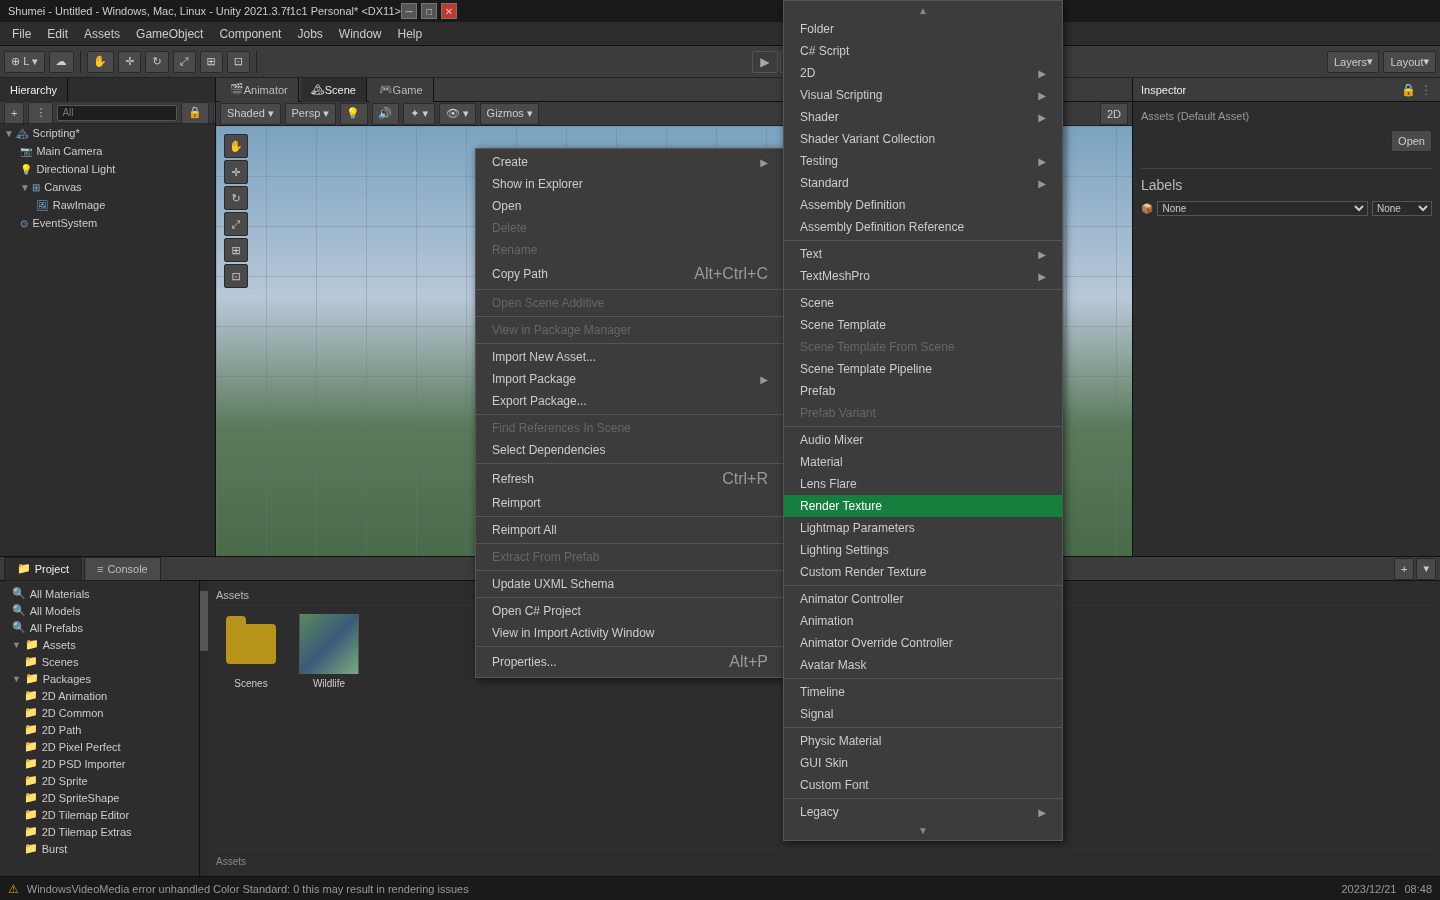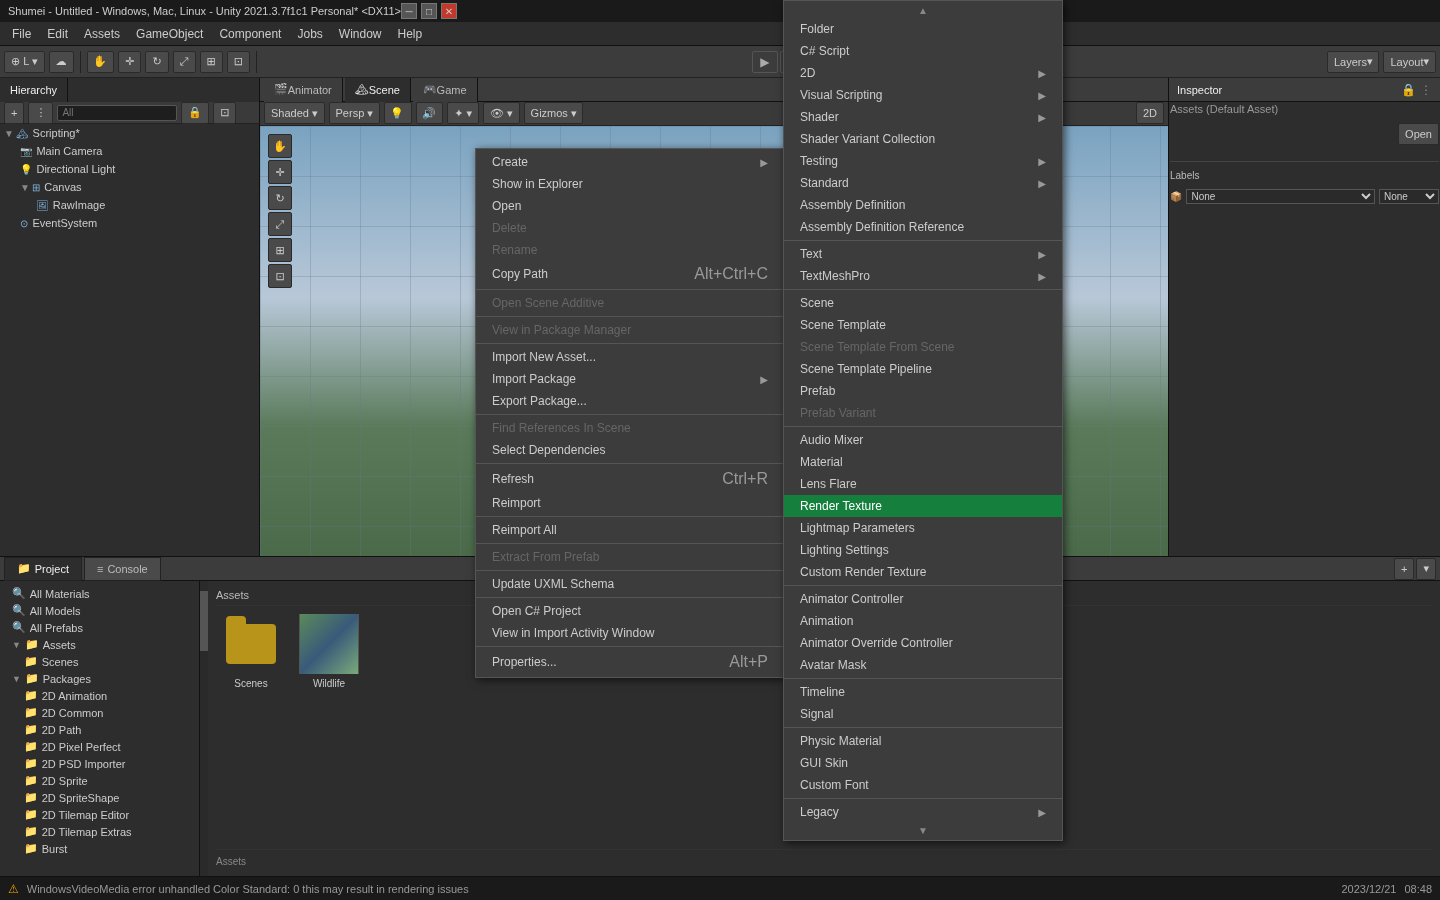--- a/index.html
+++ b/index.html
@@ -87,21 +87,21 @@
       background: #3c3c3c;
       border: 1px solid #555;
       color: #aaa;
       width: 26px; height: 22px;
       display: flex; align-items: center; justify-content: center;
       cursor: pointer; border-radius: 2px; font-size: 12px;
     }
 
     
     .left-panel {
-      width: 260px;
+      width: 216px;
       background: #2d2d2d;
       border-right: 1px solid #111;
       display: flex;
       flex-direction: column;
       overflow: hidden;
     }
     .panel-tabs {
       display: flex;
       gap: 0;
     }
@@ -158,21 +158,21 @@
       height: 24px;
       display: flex; align-items: center;
       border-bottom: 1px solid #111;
       padding: 0 4px;
       gap: 2px;
     }
 
     .scene-toolbar {
       background: #3a3a3a;
       height: 24px;
-      display: flex; align-items: flex-start;
+      display: flex; align-items: center;
       padding: 0 4px;
       border-bottom: 1px solid #222;
       gap: 4px;
     }
     .scene-view {
       flex: 1;
       background: linear-gradient(180deg, #7aa3c0 0%, #b8c8d8 40%, #5a7a5a 70%, #4a6a4a 100%);
       position: relative;
       overflow: hidden;
     }
@@ -290,30 +290,30 @@
       word-break: break-all;
     }
     .asset-img-thumb {
       width: 60px; height: 60px;
       background: linear-gradient(135deg, #5a8a5a, #3a5a7a, #7aaa7a);
       object-fit: cover;
     }
 
     
     .right-panel {
-      width: 272px;
+      width: 308px;
       background: #2d2d2d;
       border-left: 1px solid #111;
       display: flex;
       flex-direction: column;
       overflow: hidden;
     }
     .inspector-content {
       flex: 1;
-      padding: 1px;
+      padding: 8px;
       overflow-y: auto;
       font-size: 11px;
       color: #bbb;
     }
 
     
     .status-bar {
       background: #1a1a1a;
       height: 24px;
       display: flex; align-items: center;
@@ -499,21 +499,21 @@
         <span style="color:#888; font-size:12px;">⋮</span>
       </div>
       <div class="inspector-content">
         <div style="color:#999; font-size:11px; margin-bottom:8px;">Assets (Default Asset)</div>
         <div style="display:flex; justify-content:flex-end; margin-bottom:8px;">
           <div class="toolbar-btn">
             <span>Open</span>
           </div>
         </div>
         <div style="margin-top:16px; border-top:1px solid #444; padding-top:8px;">
-          <div style="color:#bbb; font-size:10px; margin-bottom:4px;">Labels</div>
+          <div style="color:#bbb; font-size:14px; margin-bottom:4px;">Labels</div>
         </div>
         <div style="display:flex; gap:4px; margin-top:8px; align-items:center;">
           <span style="color:#999; font-size:10px;">📦</span>
           <select style="background:#2a2a2a; border:1px solid #555; color:#ccc; font-size:10px; flex:1;">
             <option>None</option>
           </select>
           <select style="background:#2a2a2a; border:1px solid #555; color:#ccc; font-size:10px; width:60px;">
             <option>None</option>
           </select>
         </div>

